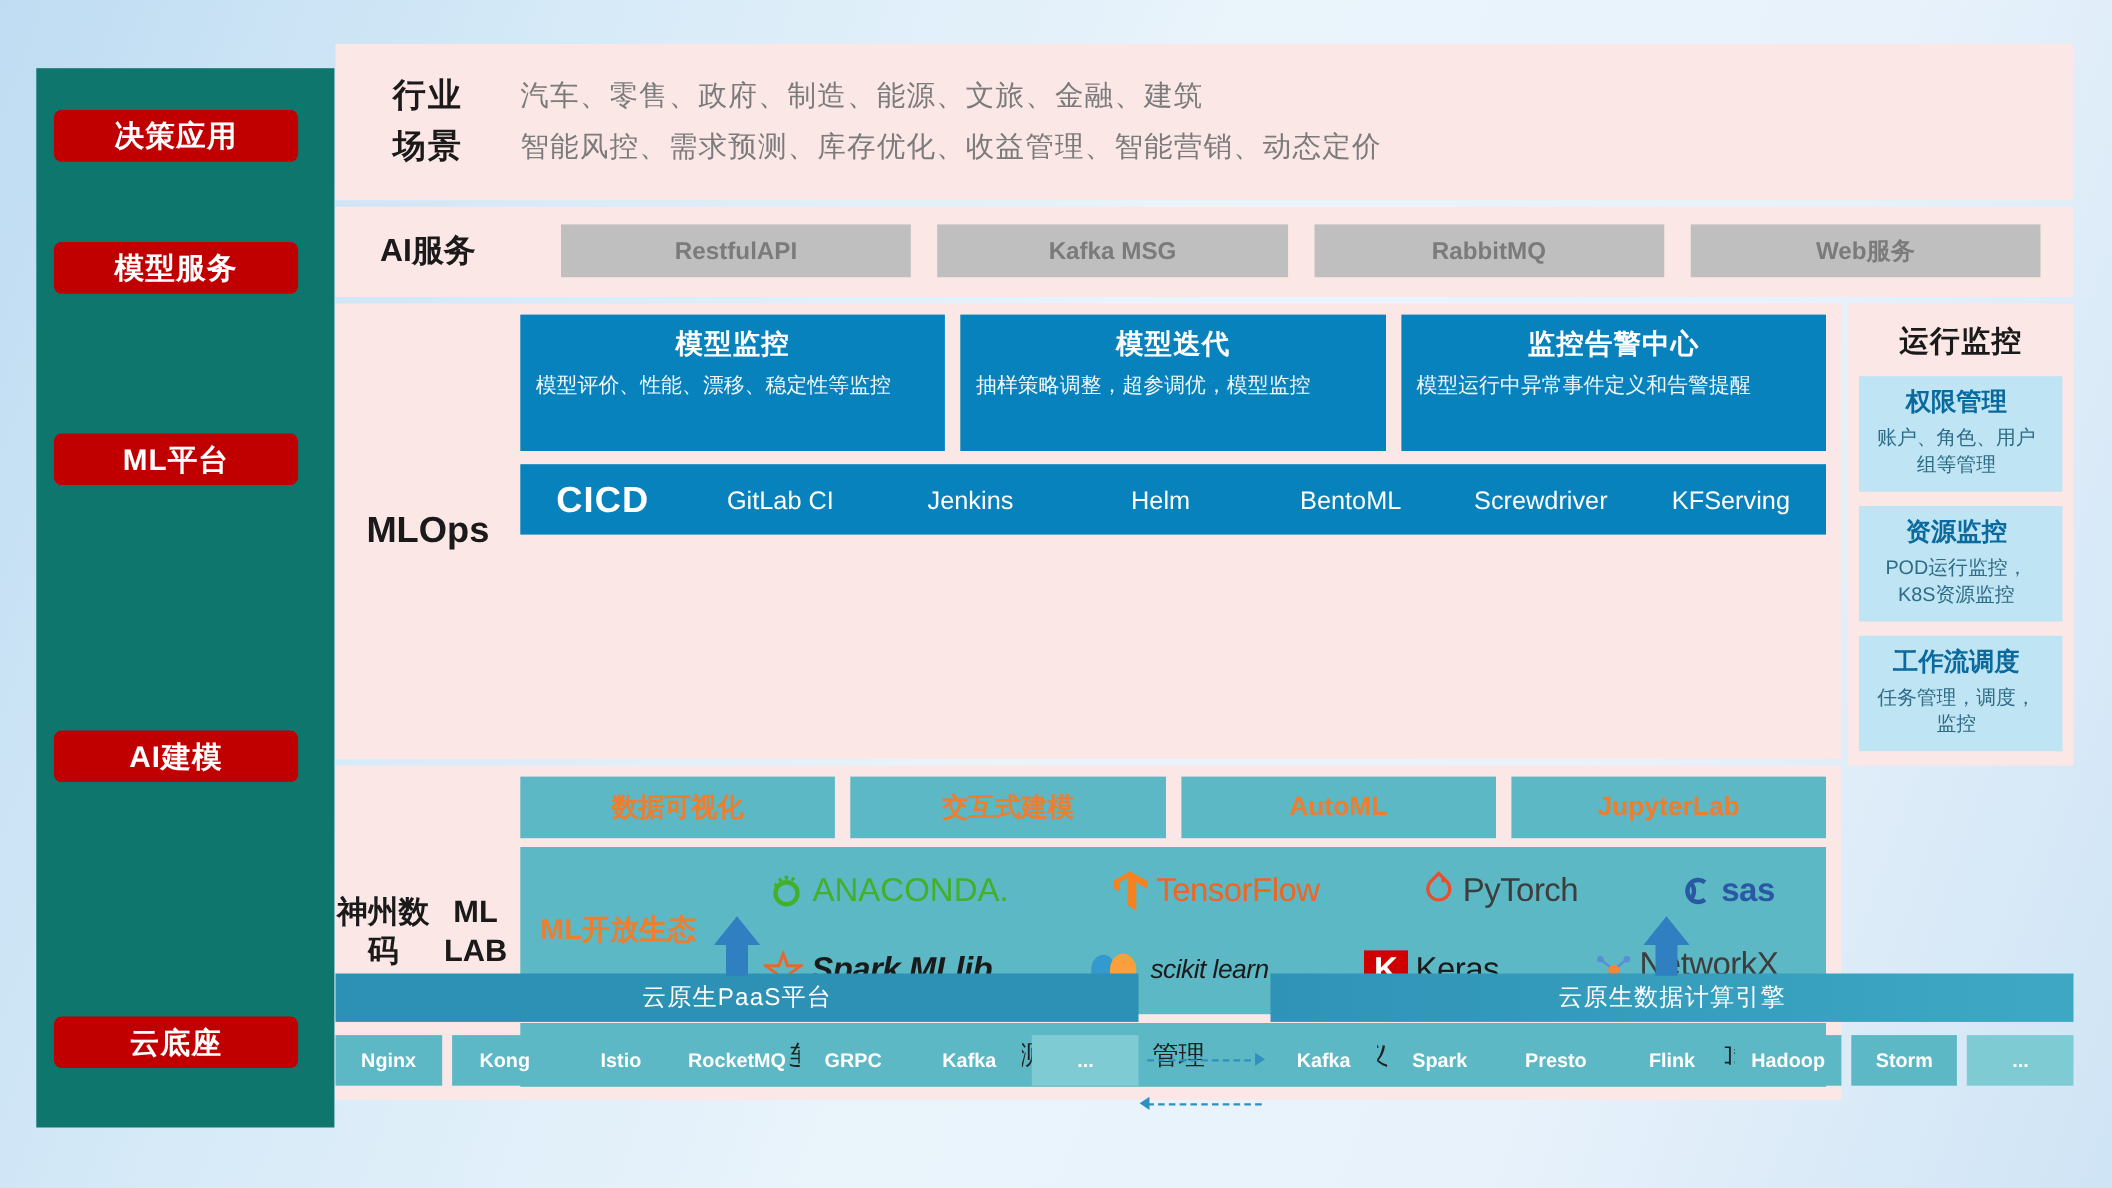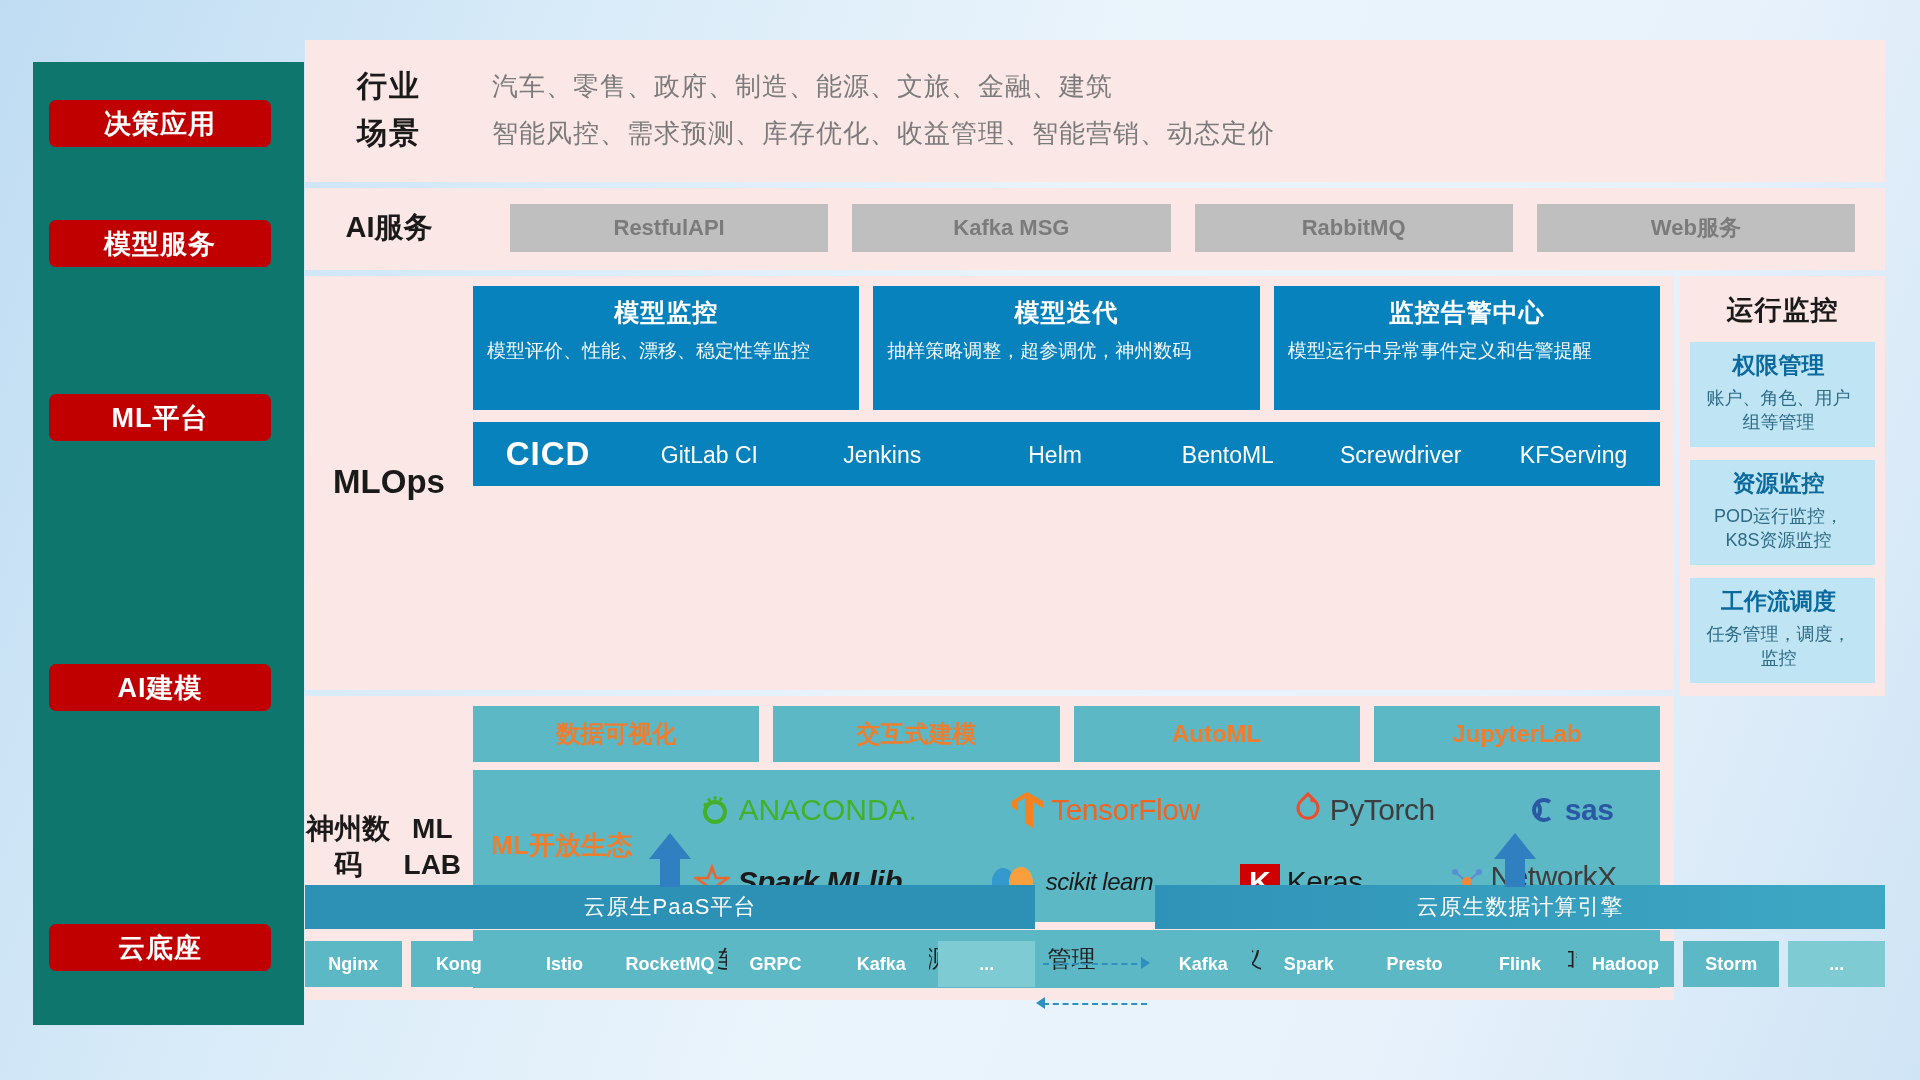--- a/index.html
+++ b/index.html
@@ -36,21 +36,21 @@
   }
 
   
   .band-top { padding: 20px 0 22px 0; }
   .kv-row { display: flex; align-items: center; margin: 6px 0; }
   .kv-key {
     width: 168px; text-align: center;
     font-size: 30px; font-weight: bold; color: #1a1a1a;
     letter-spacing: 2px;
   }
-  .kv-val { font-size: 26px; color: #7b7b7b; letter-spacing: 1px; margin-left: 19px; }
+  .kv-val { font-size: 26px; color: #7b7b7b; letter-spacing: 1px; }
 
   
   .band-svc { padding: 16px 0 18px 0; display: flex; align-items: center; gap: 25px; }
   .svc-label {
     width: 168px; text-align: center;
     font-size: 29px; font-weight: bold; color: #1a1a1a;
   }
   .svc-items { flex: 1; display: flex; gap: 0; padding-right: 18px; }
   .svc-chip {
     flex: 1; margin: 0 12px;
@@ -233,21 +233,21 @@
         <div class="mlops-left">
           <div class="mlops-title">MLOps</div>
           <div class="mlops-col" style="padding-right:14px">
             <div class="mlops-cards">
               <div class="mlops-card">
                 <h4>模型监控</h4>
                 <p>模型评价、性能、漂移、稳定性等监控</p>
               </div>
               <div class="mlops-card">
                 <h4>模型迭代</h4>
-                <p>抽样策略调整，超参调优，神州数码</p>
+                <p>抽样策略调整，超参调优，模型监控</p>
               </div>
               <div class="mlops-card">
                 <h4>监控告警中心</h4>
                 <p>模型运行中异常事件定义和告警提醒</p>
               </div>
             </div>
 
             <div class="cicd-bar">
               <div class="cicd-title">CICD</div>
               <div class="cicd-item">GitLab CI</div>

